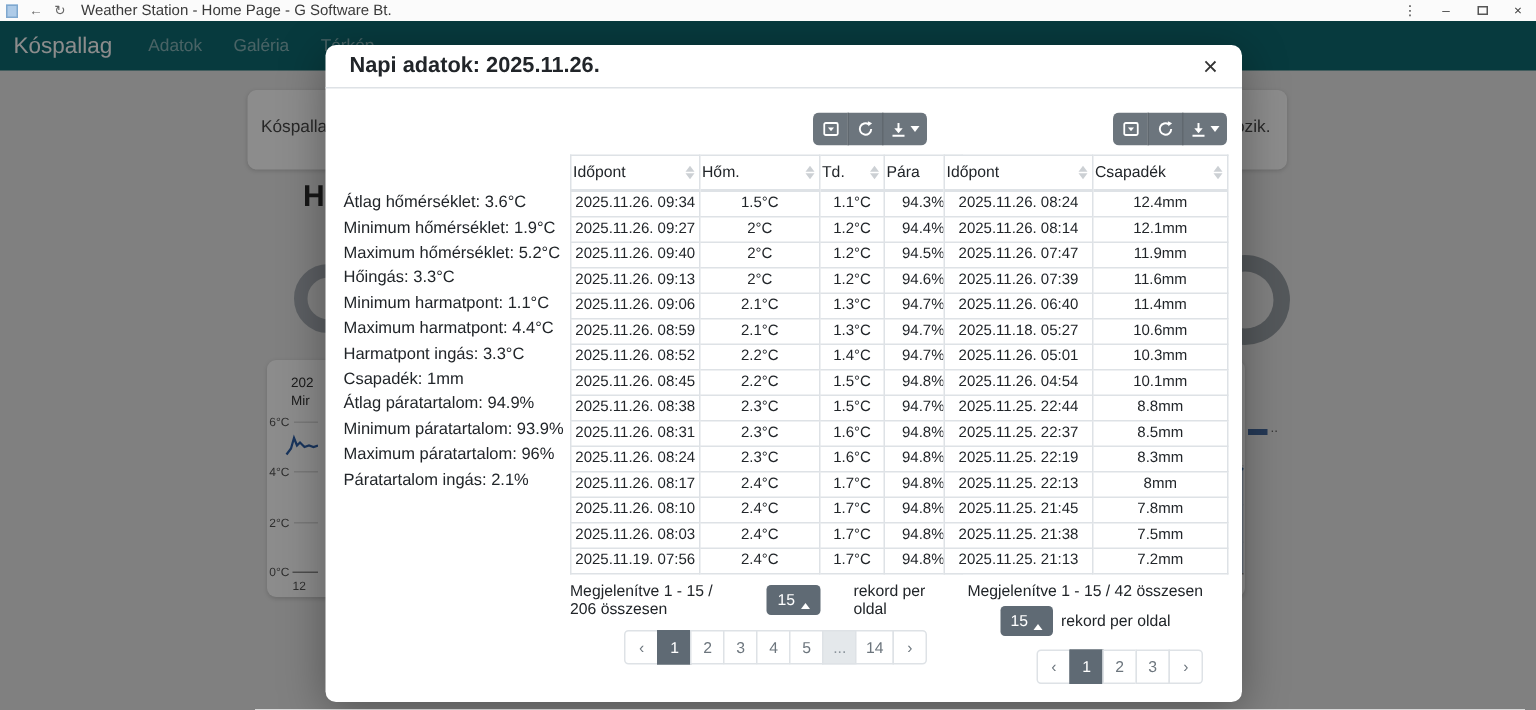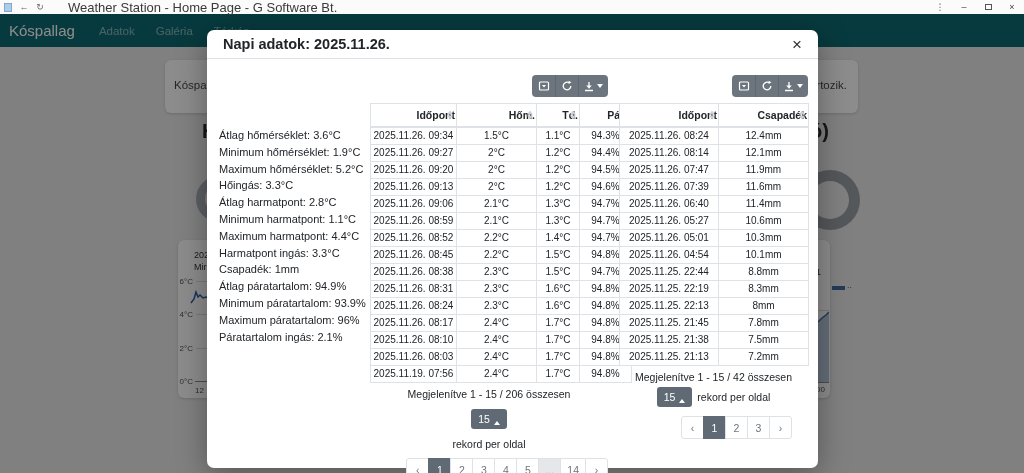--- a/index.html
+++ b/index.html
@@ -7,21 +7,21 @@
   body {
     position: relative; overflow: hidden;
     font-family: "Liberation Sans", sans-serif;
     background: #e9e9e9; color:#212529;
   }
   
   .titlebar { position:absolute; top:0; left:0; right:0; height:14px; background:#fbfbfb;
     display:flex; align-items:center; z-index:40; font-size:9px; color:#555; }
   .tb-ic { width:16px; text-align:center; font-size:9px; color:#666; }
   .tb-doc { width:8px; height:9px; background:#aecbe8; border:1px solid #7fa8cf; margin:0 4px 0 4px; }
-  .tb-title { margin-left:20px; font-size:13px; color:#3a3a3a; flex:1; }
+  .tb-title { margin-left:6px; font-size:10px; color:#3a3a3a; flex:1; }
   .tb-win { width:24px; text-align:center; font-size:9px; color:#444; }
   .tb-restore { width:7px; height:6px; border:1px solid #555; display:inline-block; }
   
   .page { position:absolute; left:0; top:14px; right:0; bottom:0; }
   .navbar { position:absolute; top:0; left:0; right:0; height:33px; background:#0d6a71;
     display:flex; align-items:center; padding:0 9px; }
   .brand { color:#fff; font-size:15px; margin-right:24px; }
   .navlink { color:rgba(255,255,255,.5); font-size:11.5px; margin-right:21px; }
   .bg-card { position:absolute; background:#fff; border-radius:6px; box-shadow:0 1px 3px rgba(0,0,0,.15); }
   .card-para { left:165px; top:46px; width:693px; height:53px; }
@@ -34,56 +34,56 @@
   .card-charts { left:178px; top:226px; width:652px; height:158px; }
   .mini { position:absolute; font-size:9px; color:#333; white-space:nowrap; }
   .ylab { position:absolute; width:17px; text-align:right; font-size:8px; color:#555; }
   .grid { position:absolute; height:1px; background:#dcdcdc; }
   .axis { position:absolute; height:1px; background:#8d8d8d; }
   .xlab { position:absolute; font-size:8px; color:#555; }
   .legend-dash { position:absolute; left:832px; top:272px; width:13px; height:4px; background:#44699d; }
   .legend-dots { position:absolute; left:847px; top:266px; font-size:9px; color:#666; }
   
   .overlay { position:absolute; left:0; top:14px; right:0; bottom:0; background:rgba(0,0,0,.45); z-index:10; }
-  .modal { position:absolute; left:207px; top:30px; width:611px; height:438px; background:#fff;
+  .modal { position:absolute; left:217px; top:30px; width:611px; height:438px; background:#fff;
     border-radius:7px; z-index:20; box-shadow:0 6px 30px rgba(0,0,0,.35); }
   .modal-header { height:29px; border-bottom:1px solid #dee2e6; display:flex; align-items:center; padding:0 16px; }
   .modal-title { font-size:14.5px; font-weight:bold; }
   .modal-close { margin-left:auto; font-size:17px; color:#333; line-height:1; cursor:pointer; background:none; border:none; font-family:inherit; }
   .modal-body { position:relative; height:408px; }
   
   .stats { position:absolute; left:12px; top:68px; width:152px; font-size:11px; line-height:16.8px; white-space:nowrap; }
   
   .sec1 { position:absolute; left:163px; top:16px; width:238px; }
   .sec2 { position:absolute; left:412px; top:16px; width:189px; }
   .sec-toolbar { display:flex; justify-content:flex-end; }
   .btn-group { display:inline-flex; border-radius:4px; overflow:hidden; }
   .tbtn { background:#6c757d; border:none; border-left:1px solid #60686f; width:23px; height:22px;
     display:flex; align-items:center; justify-content:center; color:#fff; cursor:pointer; }
   .tbtn:first-child { border-left:none; }
   .tbtn.wide { width:30px; gap:3px; }
   .caret-dn { width:0; height:0; border-left:3px solid transparent; border-right:3px solid transparent; border-top:4px solid #fff; }
   .caret-up { width:0; height:0; border-left:3px solid transparent; border-right:3px solid transparent; border-bottom:4px solid #fff; }
   
   table { border-collapse:collapse; width:100%; table-layout:fixed; margin-top:6px; background:#fff; }
-  th { border:1px solid #dee2e6; border-bottom-width:2px; padding:5px 1px; font-size:10.5px; font-weight:bold;
-    position:relative; text-align:right; white-space:nowrap; overflow:hidden; }
+  th { border:1px solid #dee2e6; border-bottom-width:2px; padding:5px 1px; font-size:10.5px; font-weight:normal;
+    position:relative; text-align:left; white-space:nowrap; overflow:hidden; }
   td { border:1px solid #dee2e6; padding:2px 1px; font-size:10px; line-height:12px; text-align:center;
     white-space:nowrap; overflow:hidden; color:#212529; }
   .t1 th:nth-child(1),.t1 td:nth-child(1){width:86px;}
   .t1 th:nth-child(2),.t1 td:nth-child(2){width:80px;}
   .t1 th:nth-child(3),.t1 td:nth-child(3){width:43px;}
   .t1 th:nth-child(4),.t1 td:nth-child(4){width:52px;}
   .t2 th:nth-child(1),.t2 td:nth-child(1){width:99px;}
   .t2 th:nth-child(2),.t2 td:nth-child(2){width:90px;}
   .sort { position:absolute; right:3px; top:50%; transform:translateY(-50%); display:flex; flex-direction:column; gap:1px; }
   .s-up { width:0;height:0;border-left:3px solid transparent;border-right:3px solid transparent;border-bottom:4px solid #ccd0d4; }
   .s-dn { width:0;height:0;border-left:3px solid transparent;border-right:3px solid transparent;border-top:4px solid #ccd0d4; }
   
-  .summary-row { margin-top:5px; display:flex; align-items:center; gap:9px; font-size:10.5px; color:#212529;flex-direction:column; }
+  .summary-row { margin-top:5px; display:flex; align-items:center; gap:22px; font-size:10.5px; color:#212529; }
   .summary-row.center, .line-center { justify-content:center; }
   .line-center { margin-top:4px; display:flex; align-items:center; gap:5px; font-size:10.5px; }
   .size-btn { background:#5f6a74; color:#fff; border:none; border-radius:3px; padding:4px 7px; font-size:10.5px;
     display:inline-flex; align-items:flex-end; gap:4px; cursor:pointer; font-family:inherit; }
   .pagination { display:flex; margin-top:8px; }
   .pag-right { justify-content:flex-end; }
   .pag-right2 { justify-content:flex-end; padding-right:16px; margin-top:9px; }
   .page-btn { min-width:23px; height:23px; padding:0 6px; border:1px solid #dee2e6; background:#fff; color:#6c757d;
     font-size:10.5px; margin-left:-1px; display:flex; align-items:center; justify-content:center; cursor:pointer; font-family:inherit; }
   .page-btn:first-child { border-radius:3px 0 0 3px; margin-left:0; }
@@ -162,21 +162,20 @@
     <span class="modal-title">Napi adatok: 2025.11.26.</span>
     <button class="modal-close">×</button>
   </div>
   <div class="modal-body">
 
     <div class="stats">
         <div>Átlag hőmérséklet: 3.6°C</div>
         <div>Minimum hőmérséklet: 1.9°C</div>
         <div>Maximum hőmérséklet: 5.2°C</div>
         <div>Hőingás: 3.3°C</div>
-        <div>Átlag harmatpont: 2.8°C</div>
         <div>Minimum harmatpont: 1.1°C</div>
         <div>Maximum harmatpont: 4.4°C</div>
         <div>Harmatpont ingás: 3.3°C</div>
         <div>Csapadék: 1mm</div>
         <div>Átlag páratartalom: 94.9%</div>
         <div>Minimum páratartalom: 93.9%</div>
         <div>Maximum páratartalom: 96%</div>
         <div>Páratartalom ingás: 2.1%</div>
       </div>
 
@@ -233,21 +232,21 @@
               <td>1.1°C</td>
               <td>94.3%</td>
             </tr>
             <tr>
               <td>2025.11.26. 09:27</td>
               <td>2°C</td>
               <td>1.2°C</td>
               <td>94.4%</td>
             </tr>
             <tr>
-              <td>2025.11.26. 09:20</td>
+              <td>2025.11.26. 09:40</td>
               <td>2°C</td>
               <td>1.2°C</td>
               <td>94.5%</td>
             </tr>
             <tr>
               <td>2025.11.26. 09:13</td>
               <td>2°C</td>
               <td>1.2°C</td>
               <td>94.6%</td>
             </tr>
@@ -393,34 +392,38 @@
             </tr>
             <tr>
               <td>2025.11.26. 07:39</td>
               <td>11.6mm</td>
             </tr>
             <tr>
               <td>2025.11.26. 06:40</td>
               <td>11.4mm</td>
             </tr>
             <tr>
-              <td>2025.11.26. 05:27</td>
+              <td>2025.11.18. 05:27</td>
               <td>10.6mm</td>
             </tr>
             <tr>
               <td>2025.11.26. 05:01</td>
               <td>10.3mm</td>
             </tr>
             <tr>
               <td>2025.11.26. 04:54</td>
               <td>10.1mm</td>
             </tr>
             <tr>
               <td>2025.11.25. 22:44</td>
               <td>8.8mm</td>
+            </tr>
+            <tr>
+              <td>2025.11.25. 22:37</td>
+              <td>8.5mm</td>
             </tr>
             <tr>
               <td>2025.11.25. 22:19</td>
               <td>8.3mm</td>
             </tr>
             <tr>
               <td>2025.11.25. 22:13</td>
               <td>8mm</td>
             </tr>
             <tr>

